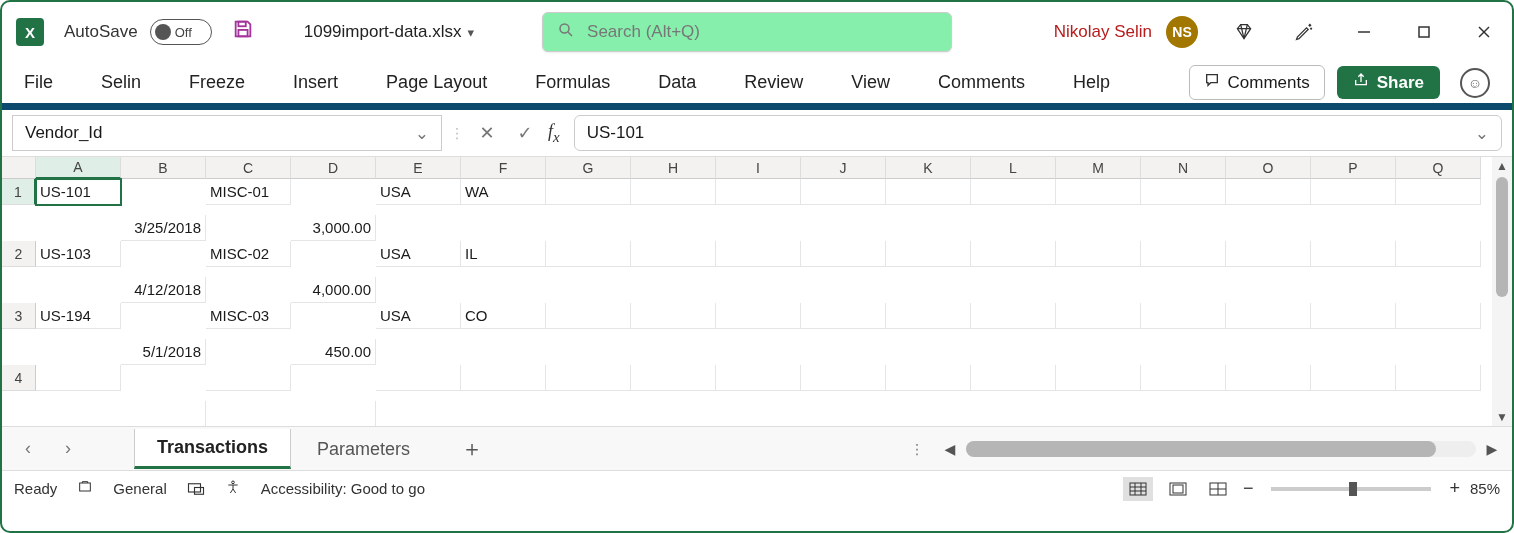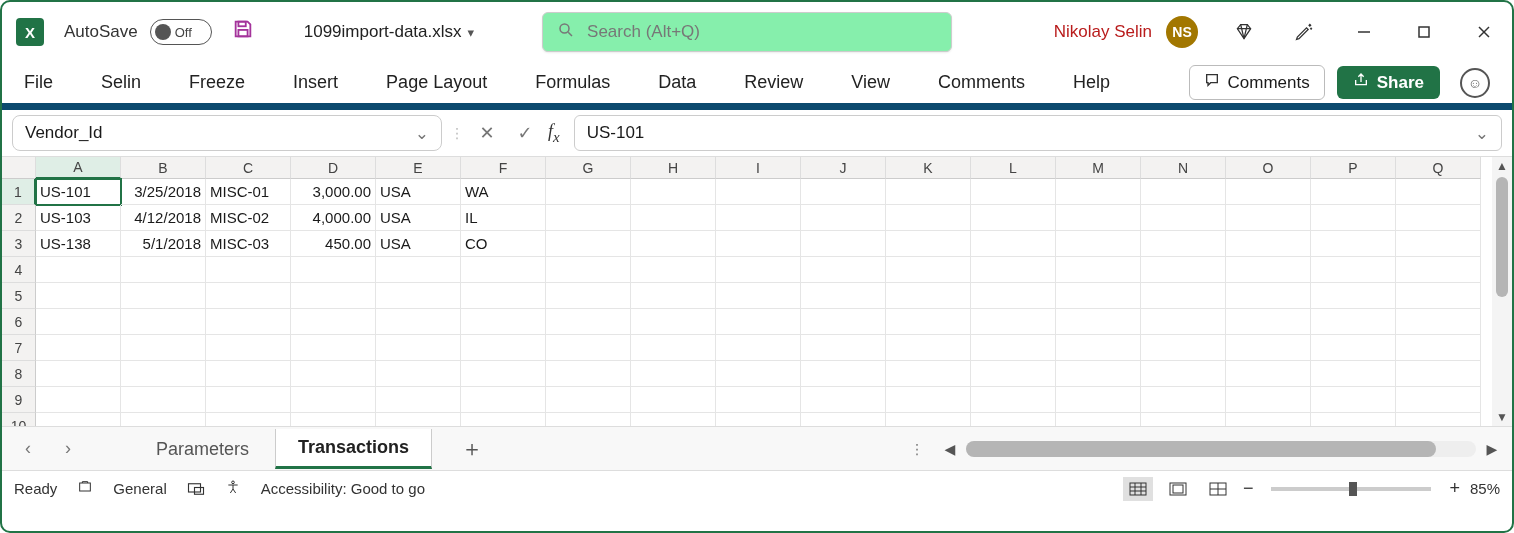--- a/index.html
+++ b/index.html
@@ -99,21 +99,21 @@
 }
 .smiley { width:30px; height:30px; border:2px solid #555; border-radius:50%; display:flex; align-items:center; justify-content:center; margin-left:8px; font-size:14px; color:#555;}
 
 
 .fx-row {
   display:flex; align-items:center;
   height: 46px; padding: 4px 10px; gap:8px;
 }
 .name-box {
   width: 430px; height:36px;
-  border:1px solid #ccc; border-radius:8px;
+  border:1px solid #ccc; border-radius:0;
   display:flex; align-items:center; padding:0 12px;
   font-size:17px; justify-content:space-between;
 }
 .fx-ctrl { width:30px; height:32px; display:flex; align-items:center; justify-content:center; color:#777; font-size:18px;}
 .fx-label { font-style:italic; font-family: "Times New Roman", serif; font-size:18px; color:#333; margin-right:6px;}
 .formula-input {
   flex:1; height:36px; border:1px solid #ccc; border-radius:6px;
   display:flex; align-items:center; padding:0 12px; font-size:17px;
   justify-content:space-between;
 }
@@ -129,21 +129,21 @@
 .grid .rowhdr {
   background:#f3f2f1; border-right:1px solid #ccc; border-bottom:1px solid #ddd;
   height:26px; display:flex; align-items:center; justify-content:center;
   font-size:14px; color:#444;
 }
 .grid .cell {
   border-right:1px solid #e5e5e5; border-bottom:1px solid #e5e5e5;
   height:26px; padding:0 4px; display:flex; align-items:center;
   font-size:15px; overflow:hidden; white-space:nowrap;
 }
-.cell.num { justify-content:flex-end; }
+.cell.num { justify-content:flex-end;margin-top:36px; }
 .cell.active { outline:2px solid #217346; outline-offset:-1px; }
 .hdr.sel { background:#dfeee6; border-bottom:2px solid #217346;}
 .rowhdr.sel { background:#dfeee6; border-right:2px solid #217346;}
 .vscroll { position:absolute; right:0; top:0; bottom:0; width:20px; background:#f4f4f4; display:flex; flex-direction:column; align-items:center; }
 .vscroll .arrow{font-size:12px; color:#555; padding:2px 0;}
 .vscroll .thumb{width:12px; flex:0 0 120px; background:#b5b5b5; border-radius:6px; margin-top:2px;}
 
 
 .sheet-bar {
   display:flex; align-items:center; height:44px;
@@ -340,21 +340,21 @@
       <div class="cell"></div>
       <div class="cell"></div>
       <div class="cell"></div>
       <div class="cell"></div>
       <div class="cell"></div>
       <div class="cell"></div>
       <div class="cell"></div>
       <div class="cell"></div>
       <div class="cell"></div>
       <div class="rowhdr">3</div>
-      <div class="cell">US-138</div>
+      <div class="cell">US-194</div>
       <div class="cell num">5/1/2018</div>
       <div class="cell">MISC-03</div>
       <div class="cell num">450.00</div>
       <div class="cell">USA</div>
       <div class="cell">CO</div>
       <div class="cell"></div>
       <div class="cell"></div>
       <div class="cell"></div>
       <div class="cell"></div>
       <div class="cell"></div>
@@ -495,22 +495,22 @@
     <span class="arrow">▲</span>
     <div class="thumb"></div>
     <span class="arrow" style="margin-top:auto;">▼</span>
   </div>
 </div>
 
 <div class="sheet-bar">
   <span class="sheet-nav">‹</span>
   <span class="sheet-nav">›</span>
   <span style="width:40px;"></span>
+  <div class="sheet-tab active">Transactions</div>
   <div class="sheet-tab">Parameters</div>
-  <div class="sheet-tab active">Transactions</div>
   <span class="sheet-add">＋</span>
   <div class="sheet-right">
     <span style="color:#777; margin-right:10px;">⋮</span>
     <span class="hscroll-arrow">◀</span>
     <div class="hscroll-track">
       <div class="hscroll-thumb"></div>
     </div>
     <span class="hscroll-arrow">▶</span>
   </div>
 </div>

